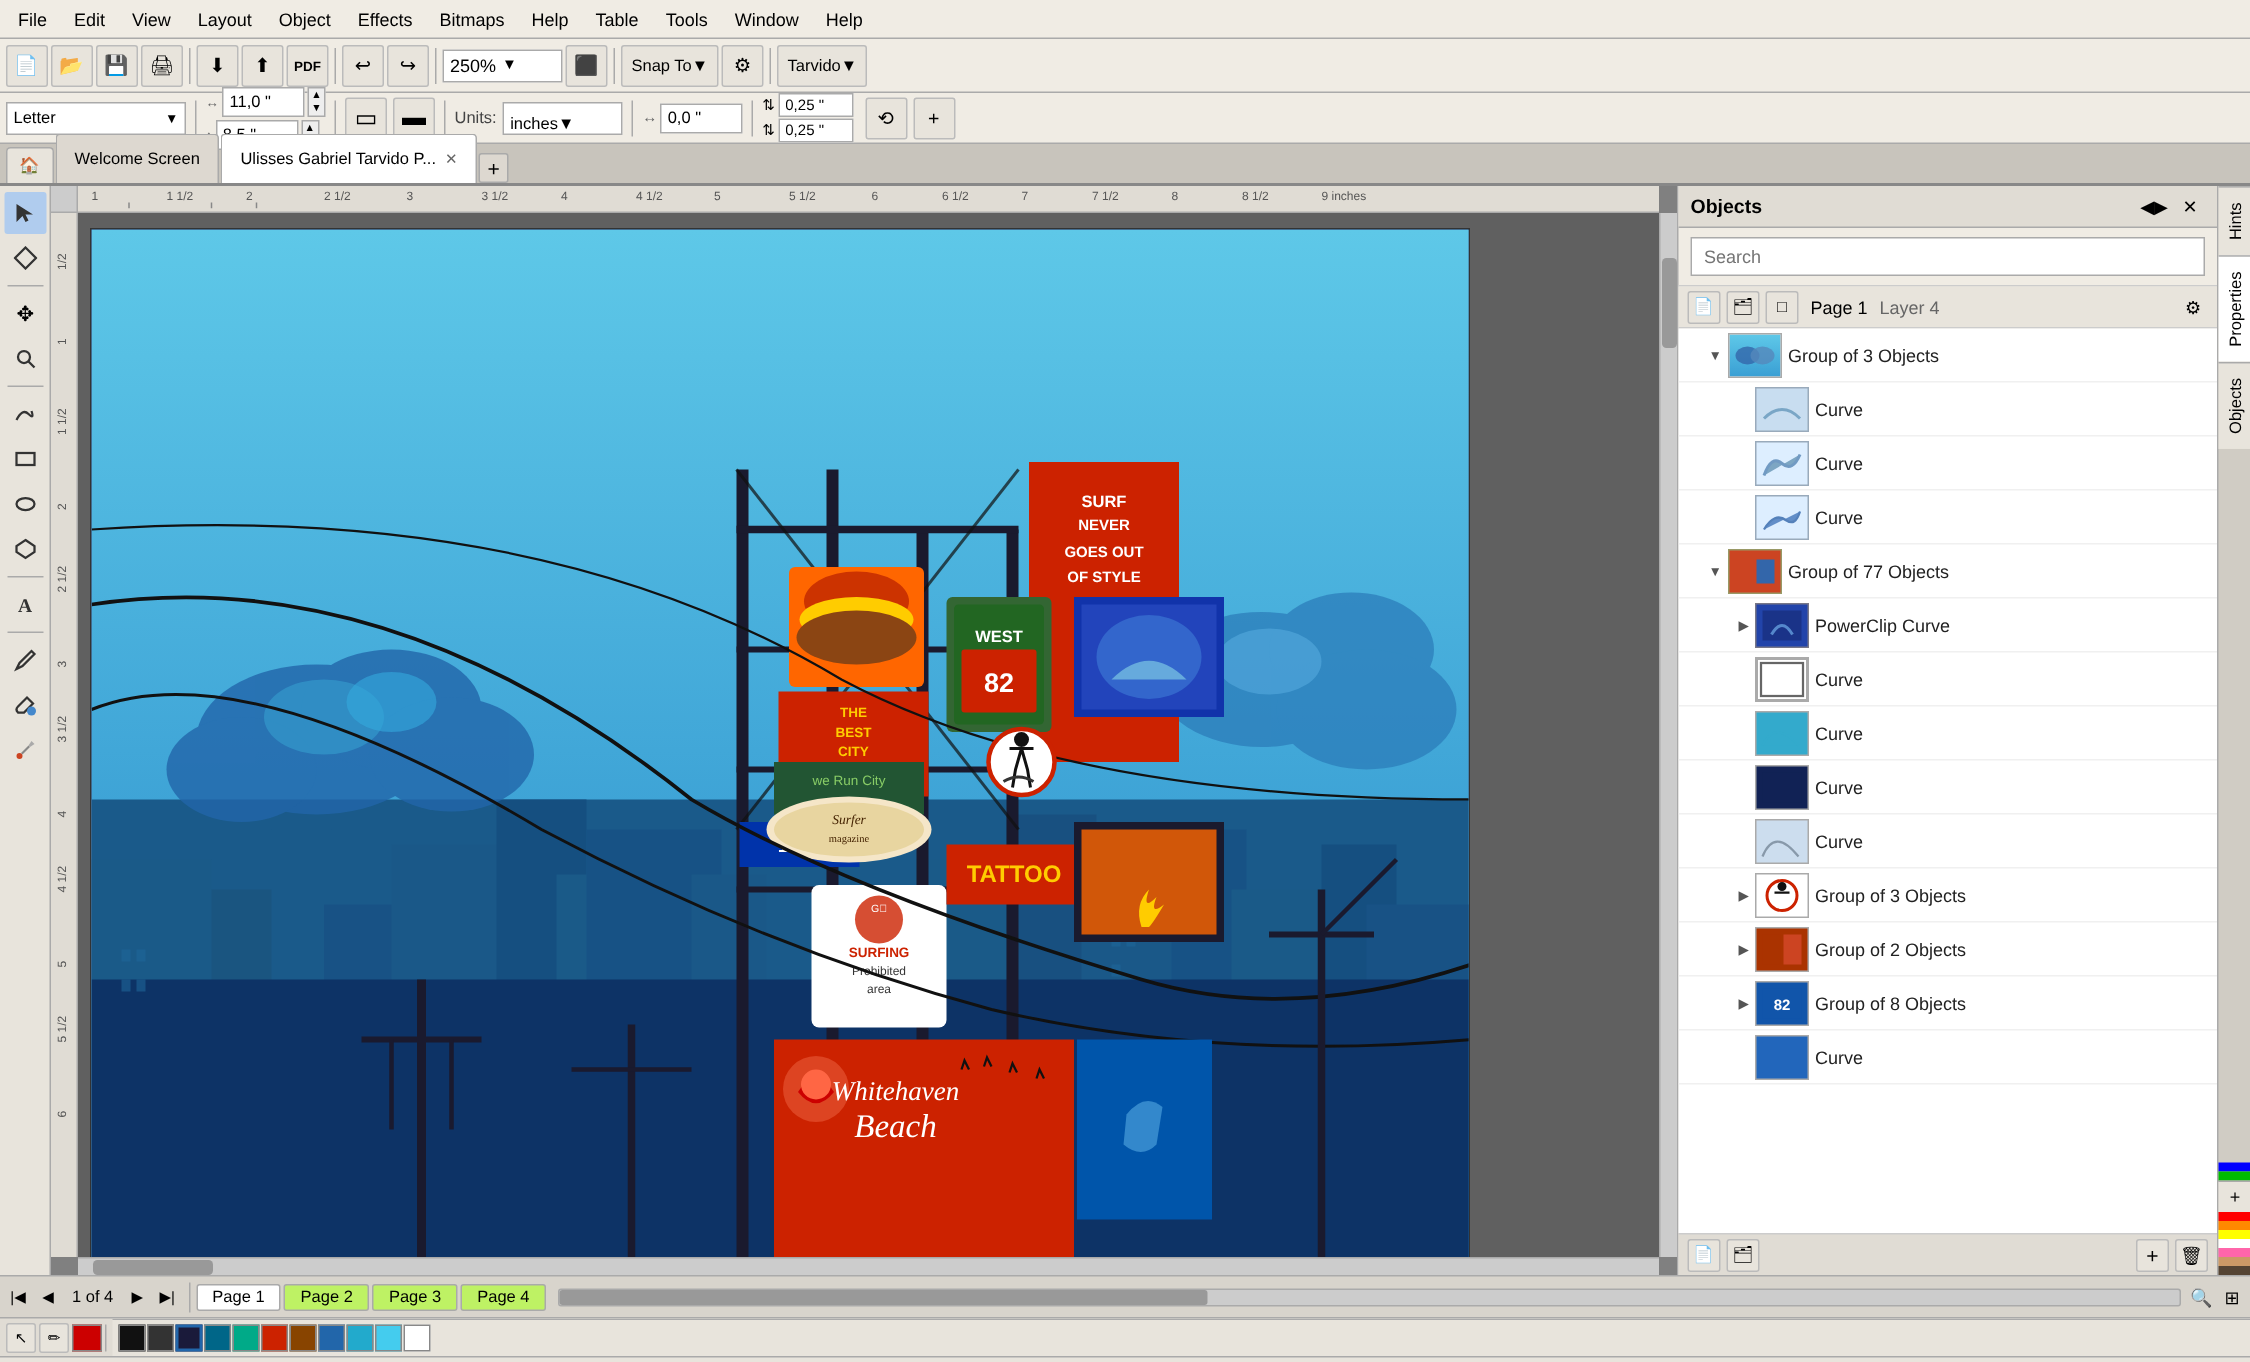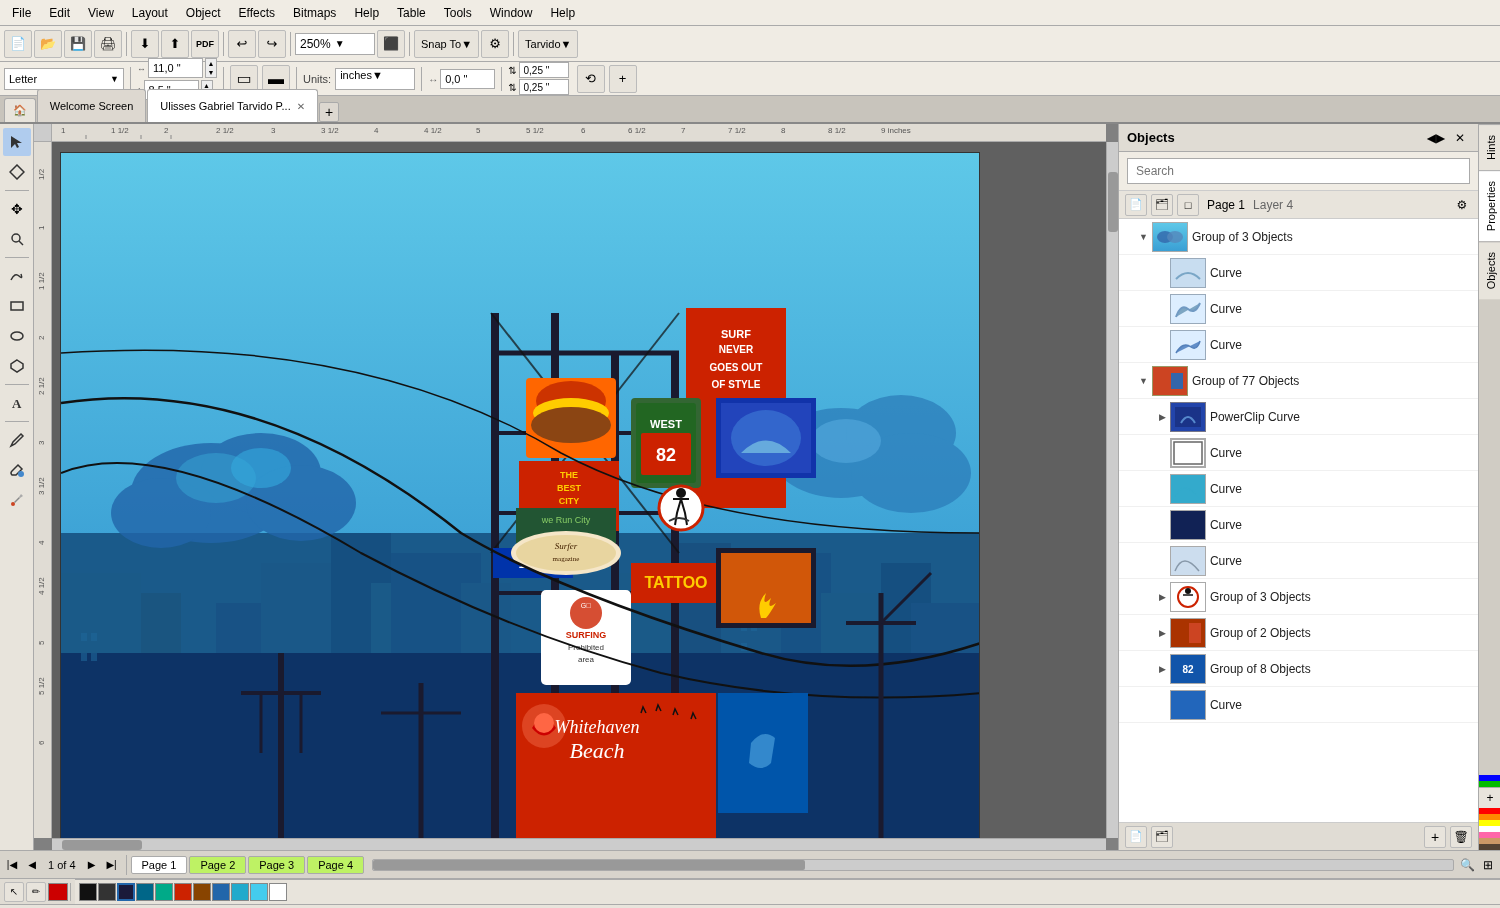--- a/index.html
+++ b/index.html
@@ -153,21 +153,21 @@
         <div style="flex:1;display:flex;align-items:center;justify-content:center;font-size:7px;cursor:pointer;">▲</div>
         <div style="flex:1;display:flex;align-items:center;justify-content:center;font-size:7px;cursor:pointer;">▼</div>
       </div>
     </div>
   </div>
   <div class="tb-sep"></div>
   <div class="tb-btn" style="font-size:16px;">▭</div>
   <div class="tb-btn" style="font-size:16px;">▬</div>
   <div class="tb-sep"></div>
   <span class="tb2-label">Units:</span>
-  <div style="display:flex;align-items:flex-start;border:1px solid #aaa;background:white;height:22px;padding:0 4px;font-size:11px;width:80px;">
+  <div style="display:flex;align-items:flex-end;border:1px solid #aaa;background:white;height:22px;padding:0 4px;font-size:11px;width:80px;">
     <span>inches</span>▼
   </div>
   <div class="tb-sep"></div>
   <div style="display:flex;align-items:center;gap:2px;">
     <span style="font-size:10px;color:#666;">↔</span>
     <input type="text" class="tb2-input" style="width: 55px;" value="0,0 &quot;">
   </div>
   <div class="tb-sep"></div>
   <div style="display:flex;flex-direction:column;gap:1px;">
     <div style="display:flex;align-items:center;gap:2px;font-size:10px;">

